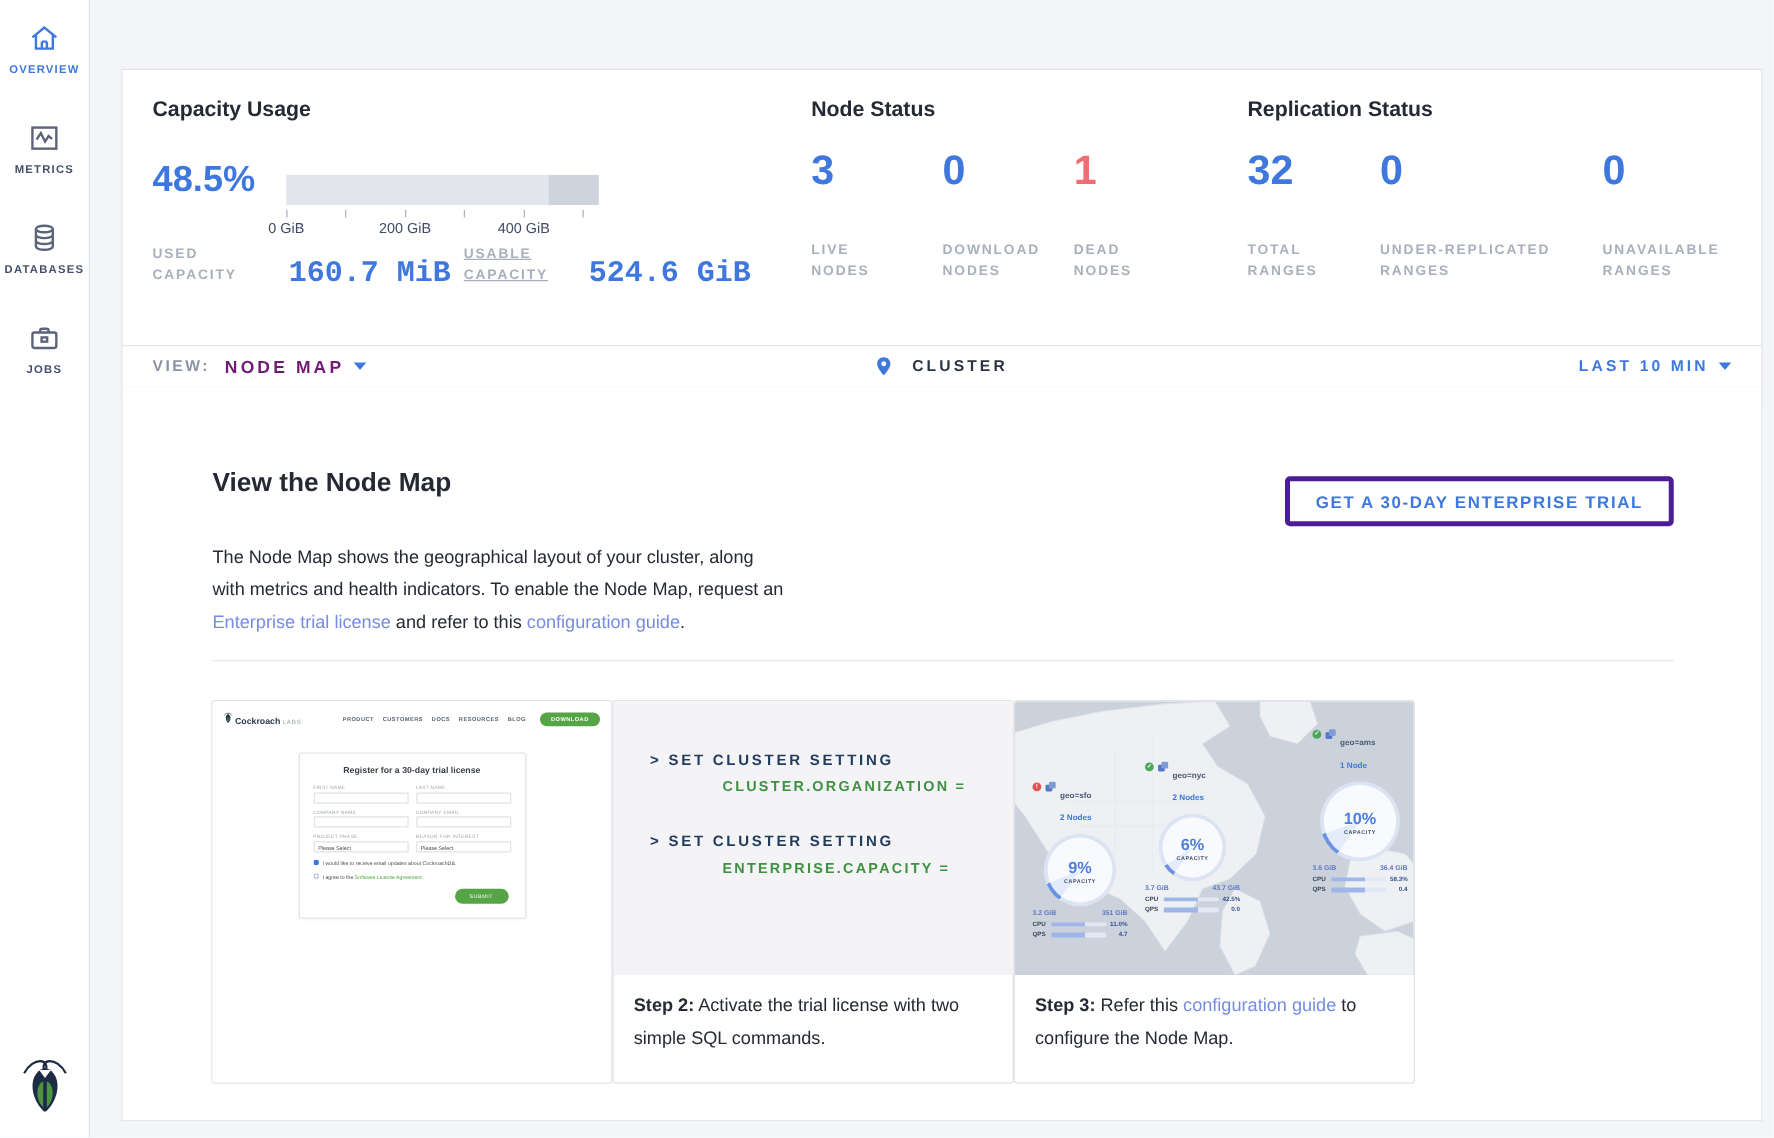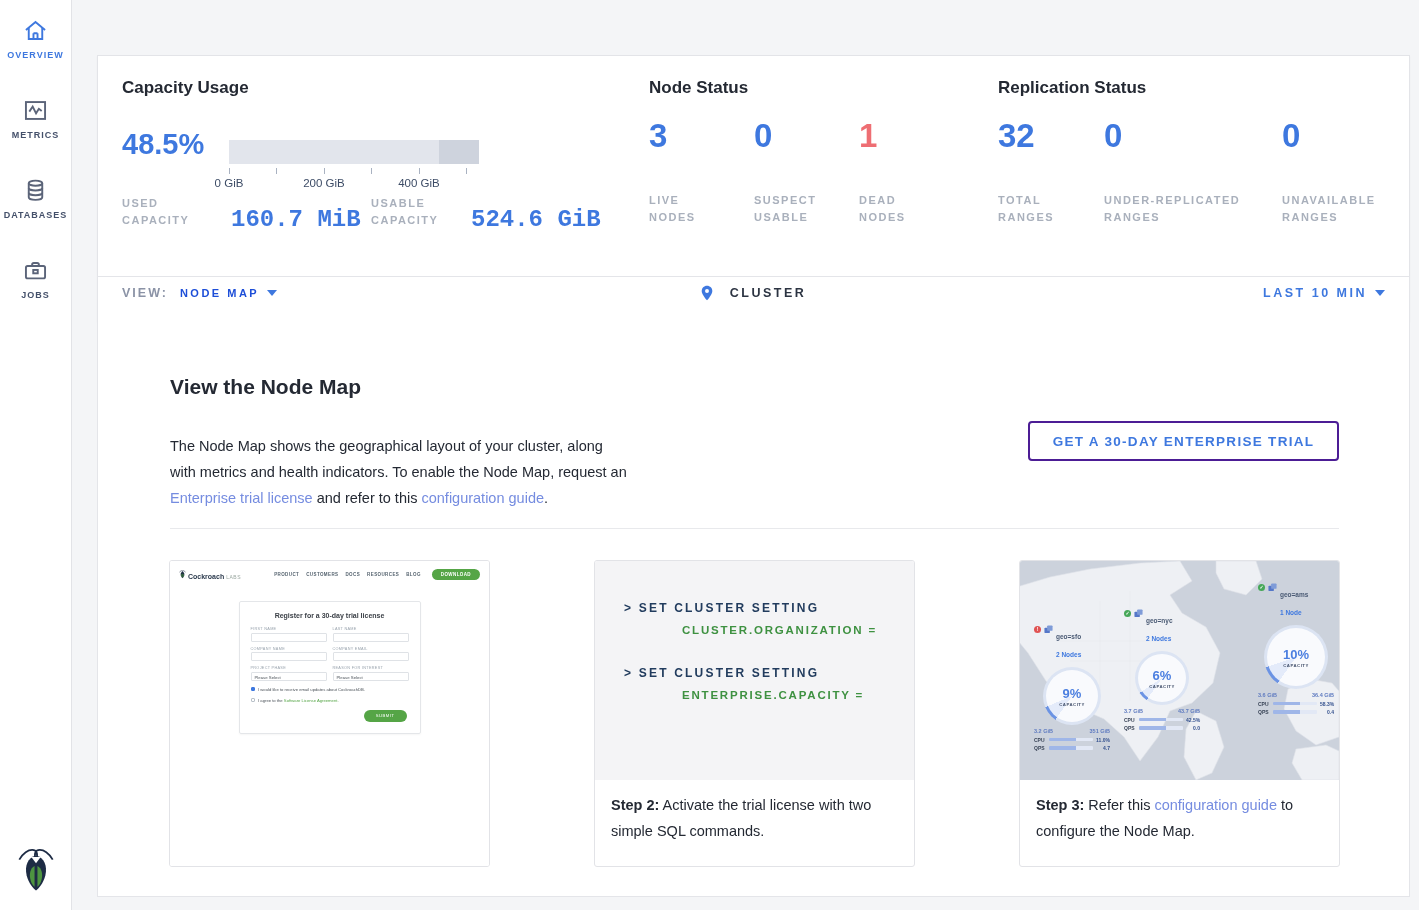--- a/index.html
+++ b/index.html
@@ -42,40 +42,40 @@
   .stat-value { position:absolute; font-size:33px; font-weight:600; color:#3e78df; }
   .stat-value.alert { color:#ee6e73; }
   
   .view-bar {
     position:absolute; left:25px; top:276px; width:1313px; height:34px;
     background:#fff; border:1px solid #e4e5e9; display:flex; align-items:center;
   }
   .vb-left { display:flex; align-items:center; margin-left:24px; }
   .vb-view-label { font-size:12.5px; letter-spacing:2px; color:#8b93a6; font-weight:600; }
   .vb-dropdown { display:flex; align-items:center; margin-left:12px; cursor:pointer; }
-  .vb-dropdown-value { font-size:11px; letter-spacing:2.5px; color:#1d4ed8; font-weight:600; }
+  .vb-dropdown-value { font-size:14px; letter-spacing:2.5px; color:#701a75; font-weight:600; }
   .caret { width:0; height:0; border-left:5px solid transparent; border-right:5px solid transparent; border-top:6px solid #3e78df; margin-left:8px; }
   .vb-center { position:absolute; left:0; right:0; display:flex; justify-content:center; align-items:center; pointer-events:none; }
   .vb-breadcrumb { display:flex; align-items:center; pointer-events:auto; cursor:pointer; }
   .vb-breadcrumb-label { font-size:12.5px; letter-spacing:2.5px; color:#2c3442; font-weight:600; margin-left:17px; }
   .vb-right { position:absolute; right:24px; display:flex; align-items:center; cursor:pointer; }
   .vb-time { font-size:12.5px; letter-spacing:2.5px; color:#3e78df; font-weight:600; }
   
   .panel { position:absolute; left:25px; top:309px; width:1313px; height:588px; background:#fff; border:1px solid #e4e5e9; border-top:none; }
   .nm-heading { position:absolute; left:72px; top:66px; font-size:21px; font-weight:600; color:#242933; }
   .nm-desc { position:absolute; left:72px; top:108px; width:462px; font-size:14.5px; line-height:26px; color:#242933;margin-top:16px; }
   a.link { color:#758ce0; text-decoration:none; cursor:pointer; }
   .trial-btn {
     position:absolute; left:930px; top:72px; width:311px; height:40px;
-    background:#fff; border:2px solid #4c1d95; border-radius:4px;
+    background:#fff; border:4px solid #4c1d95; border-radius:4px;
     font-family:"Liberation Sans", sans-serif;
-    font-size:13.5px; letter-spacing:1.3px; color:#3e78df; font-weight:600; cursor:pointer;margin-top:40px;
+    font-size:13.5px; letter-spacing:1.3px; color:#3e78df; font-weight:600; cursor:pointer;
   }
   .divider { position:absolute; left:72px; top:219px; width:1169px; height:1px; background:#e8e9ec; }
-  .cards { position:absolute; left:71px; top:251px; display:flex; gap:104px; }
+  .cards { position:absolute; left:71px; top:251px; display:flex; }
   .step-card { width:321px; height:307px; background:#fff; border:1px solid #e2e3e7; border-radius:3px; overflow:hidden; }
   .card-media { width:100%; height:219px; position:relative; overflow:hidden; }
   .card-caption { padding:12px 16px; font-size:14.5px; line-height:26px; color:#242933; }
   .card-caption b { font-weight:700; }
   
   .mini-site { background:#fff; width:100%; height:100%; }
   .ms-header { display:flex; align-items:center; padding:8px 9px 0 9px; }
   .ms-logo { display:flex; align-items:baseline; }
   .ms-logo-word { font-size:7px; font-weight:bold; color:#2b3a4d; margin-left:2px; }
   .ms-logo-suffix { font-size:5px; color:#9aa7a0; margin-left:2px; letter-spacing:.5px; }
@@ -187,28 +187,28 @@
     <span class="tick" style="left:178px;"></span>
     <span class="tick" style="left:226px;"></span>
     <span class="tick" style="left:273px;"></span>
     <span class="tick" style="left:321px;"></span>
     <span class="tick" style="left:368px;"></span>
     <span class="tick-label" style="left:101px;">0 GiB</span>
     <span class="tick-label" style="left:196px;">200 GiB</span>
     <span class="tick-label" style="left:291px;">400 GiB</span>
     <div class="small-label" style="left:24px; top:139px; width:85px;">USED CAPACITY</div>
     <div class="blue-value" style="left:133px; top:150px;">160.7 MiB</div>
-    <div class="small-label" style="left:273px; top:139px; width:85px;">USABLE CAPACITY</div>
+    <div class="small-label" style="left:273px; top:139px; width:85px;text-decoration:underline;">USABLE CAPACITY</div>
     <div class="blue-value" style="left:373px; top:150px;">524.6 GiB</div>
 
     <h2 class="sec-title" style="left:551px; top:22px;">Node Status</h2>
     <div class="stat-value" style="left:551px; top:61px;">3</div>
     <div class="small-label" style="left:551px; top:136px; width:75px;">LIVE NODES</div>
     <div class="stat-value" style="left:656px; top:61px;">0</div>
-    <div class="small-label" style="left:656px; top:136px; width:75px;">SUSPECT USABLE</div>
+    <div class="small-label" style="left:656px; top:136px; width:75px;">DOWNLOAD NODES</div>
     <div class="stat-value alert" style="left:761px; top:61px;">1</div>
     <div class="small-label" style="left:761px; top:136px; width:75px;">DEAD NODES</div>
 
     <h2 class="sec-title" style="left:900px; top:22px;">Replication Status</h2>
     <div class="stat-value" style="left:900px; top:61px;">32</div>
     <div class="small-label" style="left:900px; top:136px; width:75px;">TOTAL RANGES</div>
     <div class="stat-value" style="left:1006px; top:61px;">0</div>
     <div class="small-label" style="left:1006px; top:136px; width:165px;">UNDER-REPLICATED RANGES</div>
     <div class="stat-value" style="left:1184px; top:61px;">0</div>
     <div class="small-label" style="left:1184px; top:136px; width:110px;">UNAVAILABLE RANGES</div>

